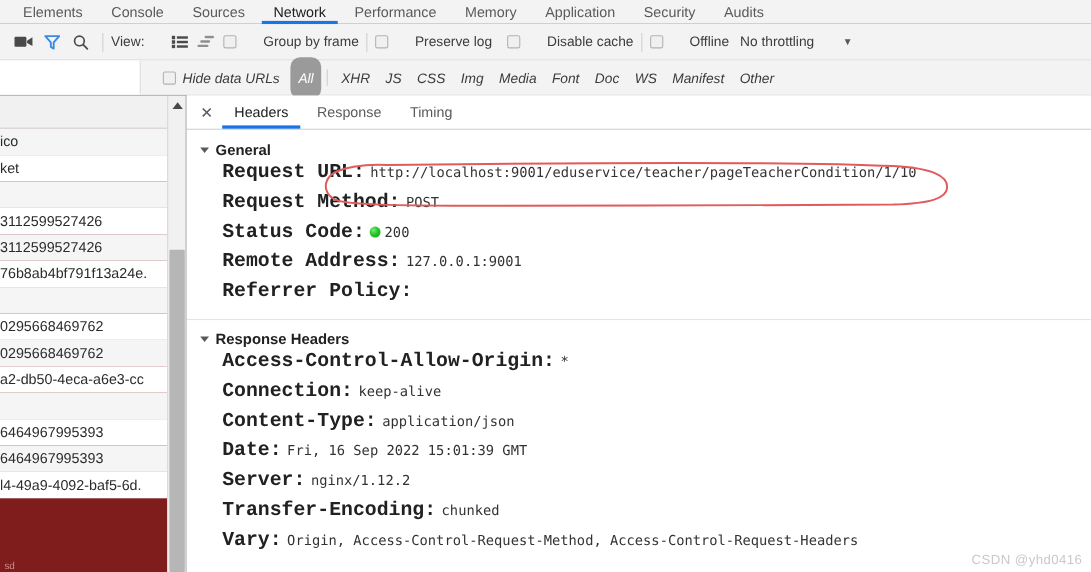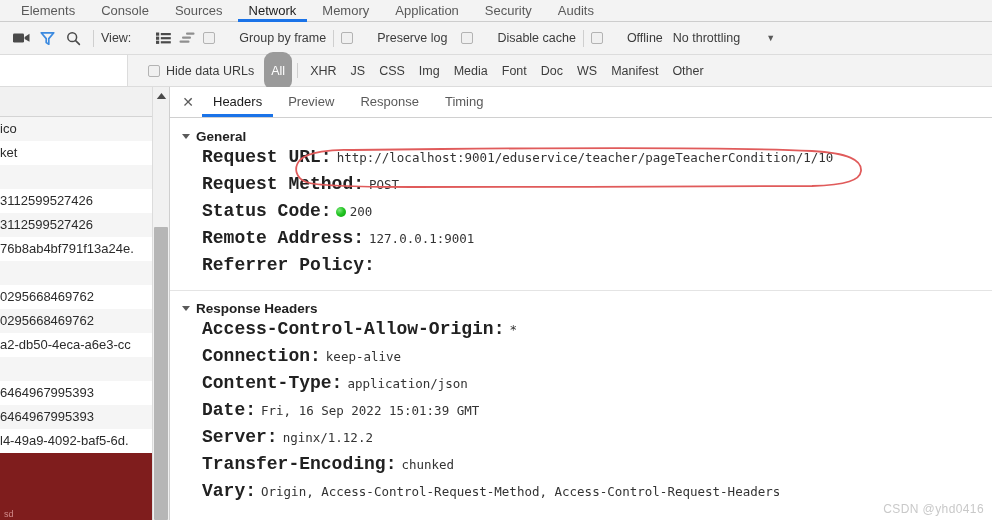--- a/index.html
+++ b/index.html
@@ -88,21 +88,21 @@
     border: none;
     border-right: 1px solid #dcdcdc;
     outline: none;
     font-family: "Liberation Sans", sans-serif;
     font-size: 12px;
     padding-left: 8px;
     color: #333;
   }
   .filter-row-body {
     display: flex; align-items: center;
-    padding-left: 20px; gap: 0;
+    padding-left: 20px; gap: 0; font-style: italic;
   }
   .hide-urls { display:flex; align-items:center; gap:6px; margin-right: 10px; }
   .ftype {
     font-size: 12.5px; color: #3c3c3c;
     padding: 12px 7px;
     border-radius: 9px;
     cursor: default; white-space: nowrap;
   }
   .ftype.active { background: #9a9a9a; color: #ffffff; }
   .ftype-sep { width:1px; height:15px; background:#cfcfcf; margin: 0 5px; }
@@ -249,20 +249,21 @@
 </head>
 <body>
 
 <div id="app">
 
   <div class="panel-tabs">
     <div class="panel-tab">Elements</div>
     <div class="panel-tab">Console</div>
     <div class="panel-tab">Sources</div>
     <div class="panel-tab active">Network</div>
+    <div class="panel-tab">Performance</div>
     <div class="panel-tab">Memory</div>
     <div class="panel-tab">Application</div>
     <div class="panel-tab">Security</div>
     <div class="panel-tab">Audits</div>
   </div>
 
   <div class="net-toolbar">
     <div class="tb-icon">
       <svg width="17" height="12" viewBox="0 0 17 12">
         <rect x="0" y="1.5" width="11" height="9" rx="1.2" fill="#4a4a4a"></rect>
@@ -371,21 +372,20 @@
           </svg>
         </div>
         <div class="req-scroll-thumb"></div>
       </div>
     </div>
 
     <div class="detail">
       <div class="detail-tabs">
         <div class="dt-close">✕</div>
         <div class="dt-tab active">Headers</div>
-        <div class="dt-tab">Preview</div>
         <div class="dt-tab">Response</div>
         <div class="dt-tab">Timing</div>
       </div>
 
       <div class="sections">
 
         <div class="section-body">
           <div class="section-title">
             <span class="tri"></span>
             <span>General</span>

